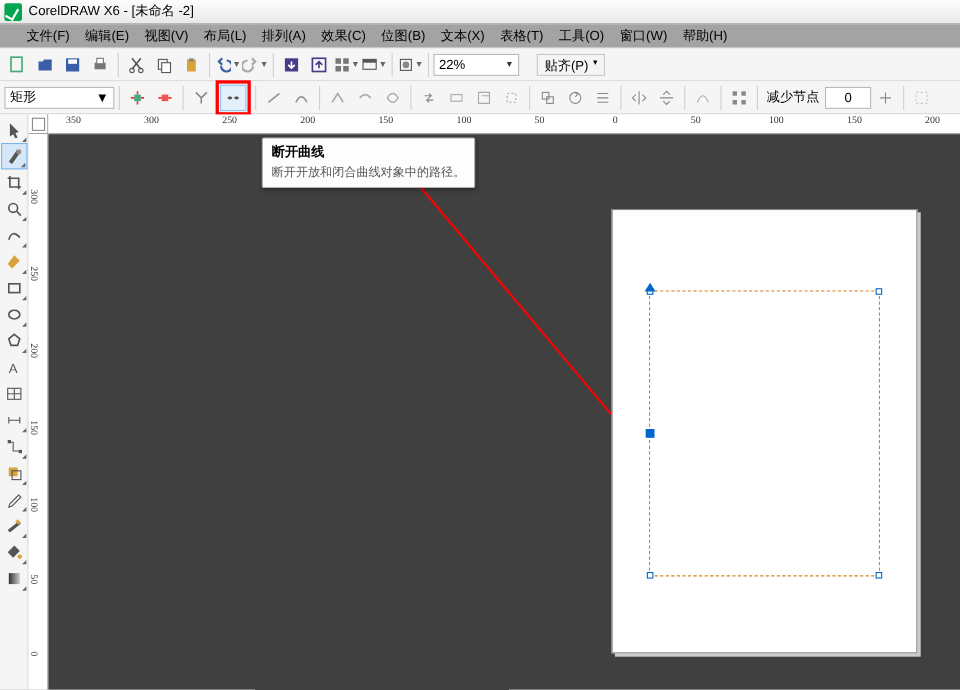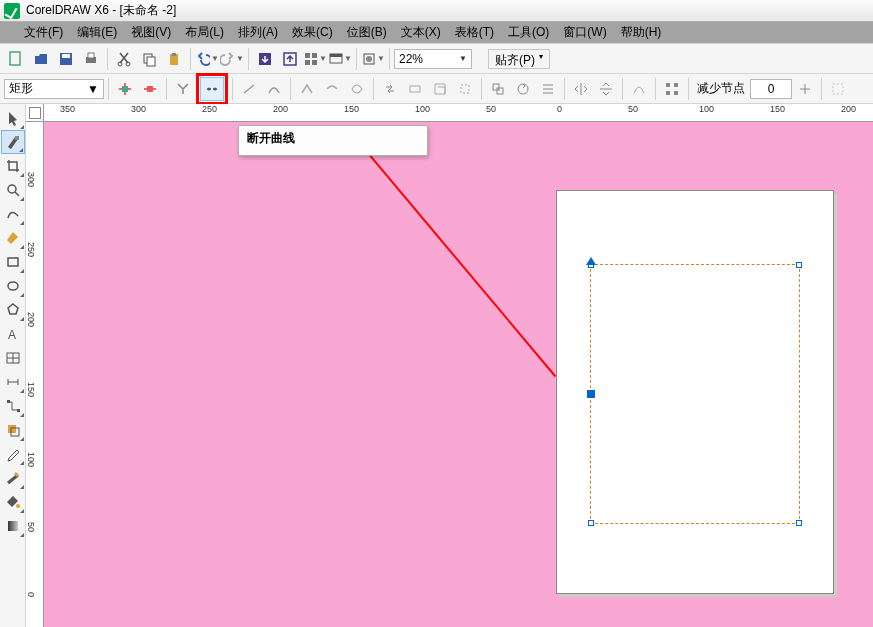--- a/index.html
+++ b/index.html
@@ -23,22 +23,22 @@
 .highlight { border:3px solid #FF0000; padding:1px; display:flex;}
 .nodeinput { background:#fff; border:1px solid #b8b8b8; width:42px; height:20px; text-align:center;}
 .toolbox { position:absolute; left:0; top:104px; width:26px; background:#f5f5f5; border-right:1px solid #d4d4d4; display:flex; flex-direction:column; padding-top:2px; height:523px;}
 .toolbox .tool{width:24px;height:24px;display:flex;align-items:center;justify-content:center;margin:0 auto;position:relative;}
 .toolbox .tool.active{background:#d6e8f8;border:1px solid #7ab5e8;}
 .toolbox .tool .fly{position:absolute;right:1px;bottom:1px;width:0;height:0;border-right:4px solid #666;border-top:4px solid transparent;}
 .ruler-h{position:absolute;left:44px;top:104px;right:0;height:18px;background:#fff;border-bottom:1px solid #999;overflow:hidden;}
 .ruler-v{position:absolute;left:26px;top:122px;width:18px;height:505px;background:#fff;border-right:1px solid #999;overflow:hidden;}
 .ruler-corner{position:absolute;left:26px;top:104px;width:18px;height:18px;background:#fff;border-right:1px solid #999;border-bottom:1px solid #999;}
 .ruler-corner::before{content:"";position:absolute;left:3px;top:3px;width:10px;height:10px;border:1px solid #888;}
-.tick{position:absolute;font-size:9px;color:#333;}
-.canvas{position:absolute;left:44px;top:122px;right:0;bottom:0;background:#f9a8d4;}
+.tick{position:absolute;font-size:9px;color:#333;font-family:Liberation Serif, serif;}
+.canvas{position:absolute;left:44px;top:122px;right:0;bottom:0;background:#404040;}
 .page{position:absolute;left:512px;top:68px;width:278px;height:404px;background:#fff;border:1px solid #888;box-shadow:3px 3px 0 #ccc;}
 .selrect{position:absolute;left:546px;top:142px;width:210px;height:260px;border:1px dashed #cc8822;}
 .handle{position:absolute;width:6px;height:6px;border:1px solid #0066cc;background:#fff;}
 .handle.h1{left:-3px;top:-3px;} .handle.h2{right:-3px;top:-3px;}
 .handle.h3{left:-3px;bottom:-3px;} .handle.h4{right:-3px;bottom:-3px;}
 .nodesq{position:absolute;left:-4px;top:50%;width:8px;height:8px;background:#0066cc;margin-top:-4px;}
 .nodetri{position:absolute;left:-5px;top:-8px;width:0;height:0;border-left:5px solid transparent;border-right:5px solid transparent;border-bottom:8px solid #0066cc;}
 .arrow-line{position:absolute;left:305px;top:10px;width:2px;height:320px;background:red;transform:rotate(-40deg);transform-origin:top left;}
 .arrow-head{position:absolute;left:288px;top:0px;width:0;height:0;border-left:12px solid transparent;border-right:12px solid transparent;border-bottom:26px solid red;transform:rotate(-40deg);}
 .tooltip{position:absolute;left:194px;top:3px;background:#fdfdfd;border:1px solid #b0b0b0;border-radius:2px;padding:4px 8px 6px;box-shadow:1px 2px 4px rgba(0,0,0,.25);min-width:190px;}
@@ -473,14 +473,15 @@
     <div class="handle h2"></div>
     <div class="handle h3"></div>
     <div class="handle h4"></div>
     <div class="nodesq"></div>
     <div class="nodetri"></div>
   </div>
   <div class="arrow-line"></div>
   <div class="arrow-head"></div>
   <div class="tooltip">
     <div class="tt-title">断开曲线</div>
+    <div class="tt-body">断开开放和闭合曲线对象中的路径。</div>
   </div>
 </div>
 
 </body></html>

